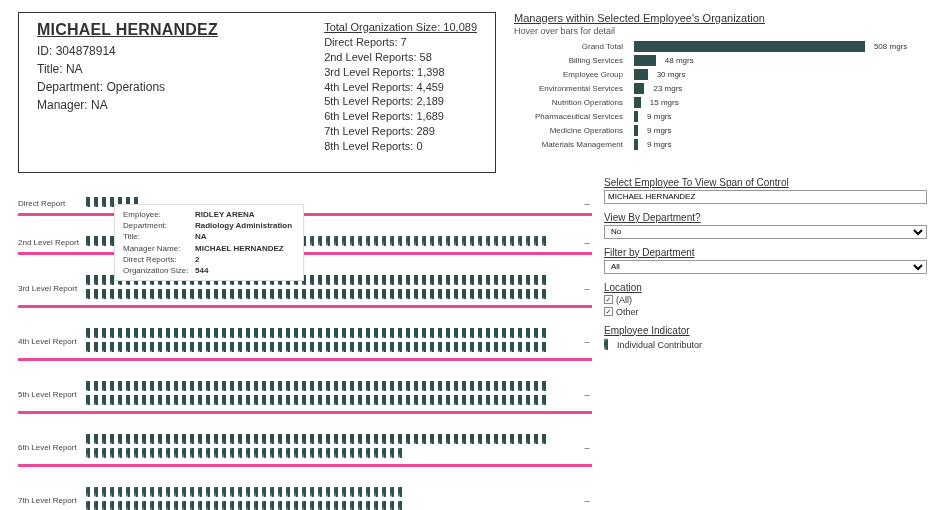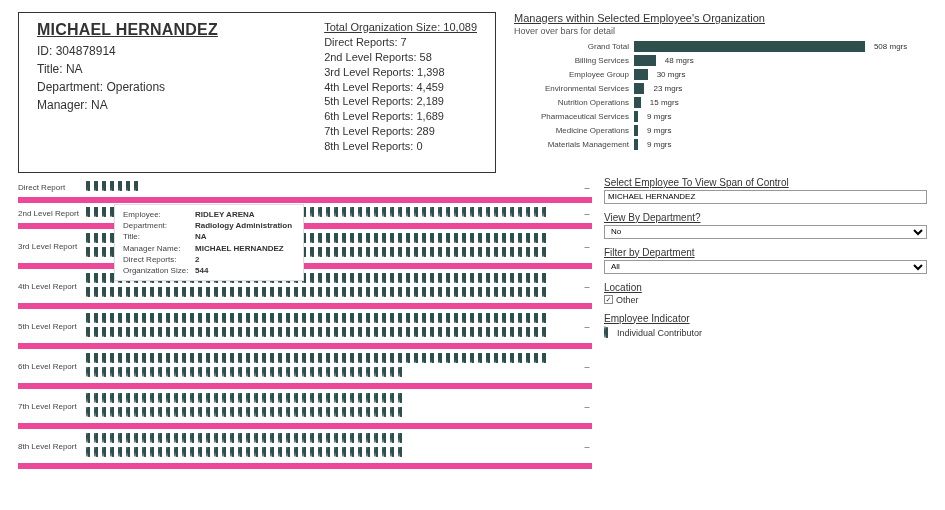--- a/index.html
+++ b/index.html
@@ -11,26 +11,26 @@
   .emp-name { font-size: 16px; font-weight: bold; text-decoration: underline; letter-spacing: 0.2px; margin-bottom: 3px; }
   .emp-field { font-size: 12px; line-height: 1.5; }
   .emp-right { }
   .org-title { font-size: 11px; text-decoration: underline; margin-bottom: 2px; }
   .org-line { font-size: 11px; line-height: 1.35; }
   .mgr-panel { flex: 1; padding-left: 8px; }
   .mgr-title { font-size: 11px; text-decoration: underline; margin-bottom: 2px; }
   .mgr-sub { font-size: 9px; color: #555; margin-bottom: 4px; }
   .mgr-chart-wrap { position: relative; height: 115px; overflow-y: scroll; border: none; padding-right: 4px;}
   .mgr-row { display: flex; align-items: center; height: 13px; margin-bottom: 1px; }
-  .mgr-label { width: 120px; font-size: 8px; text-align: right; padding-right: 5px; color: #444; }
+  .mgr-label { width: 120px; font-size: 8px; text-align: right; padding-right: 11px; color: #444; }
   .mgr-bar { height: 11px; background: #2f4f4f; }
   .mgr-val { font-size: 8px; padding-left: 9px; color: #333; }
   .lower { display: flex; margin-top: 4px; gap: 10px; }
   .levels { flex: 0 0 574px; }
-  .level-row { display: flex; border-bottom: 6px solid #ec4899; padding: 4px 0 2px 0; position: relative; }
+  .level-row { display: flex; border-bottom: 3px solid #ec4899; padding: 4px 0 2px 0; position: relative; margin-top: 16px; }
   .level-label { width: 68px; font-size: 8px; color: #444; align-self: center; }
   .level-icons { flex: 1; overflow: hidden; position: relative; line-height: 1; }
   .icon-row { white-space: nowrap; overflow: hidden; }
   .person { display: inline-block; width: 8px; height: 14px; }
   .head { width: 3.5px; height: 3.5px; border: 1px solid #2f4f4f; border-radius: 50%; margin: 0 auto; }
   .body { width: 6px; height: 6.5px; border: 1px solid #2f4f4f; border-radius: 50% 50% 2px 2px / 40% 40% 2px 2px; margin: 0 auto; border-top: none; }
   .person.mgr .head { background: #2f4f4f; }
   .person.mgr .body { background: #2f4f4f; }
   .level-dash { width: 10px; text-align: center; color: #555; align-self: center; }
   .controls { flex: 1; padding-left: 2px; }
@@ -199,20 +199,24 @@
       <select class="ctrl-select"><option>No</option></select>
     </div>
     <div class="ctrl-block">
       <div class="ctrl-title">Filter by Department</div>
       <select class="ctrl-select"><option>All</option></select>
     </div>
     <div class="ctrl-block">
       <div class="ctrl-title">Location</div>
       <div class="chk-row">
             <span class="chk-box checked"></span>
+            <span>(All)</span>
+          </div>
+      <div class="chk-row">
+            <span class="chk-box checked"></span>
             <span>Other</span>
           </div>
     </div>
     <div class="ctrl-block">
       <div class="ctrl-title">Employee Indicator</div>
       <div class="legend-row">
         <span class="legend-person"><span class="person" style="display:inline-block"><span class="head"></span><span class="body"></span></span></span>
         <span>Individual Contributor</span>
       </div>
     </div>

